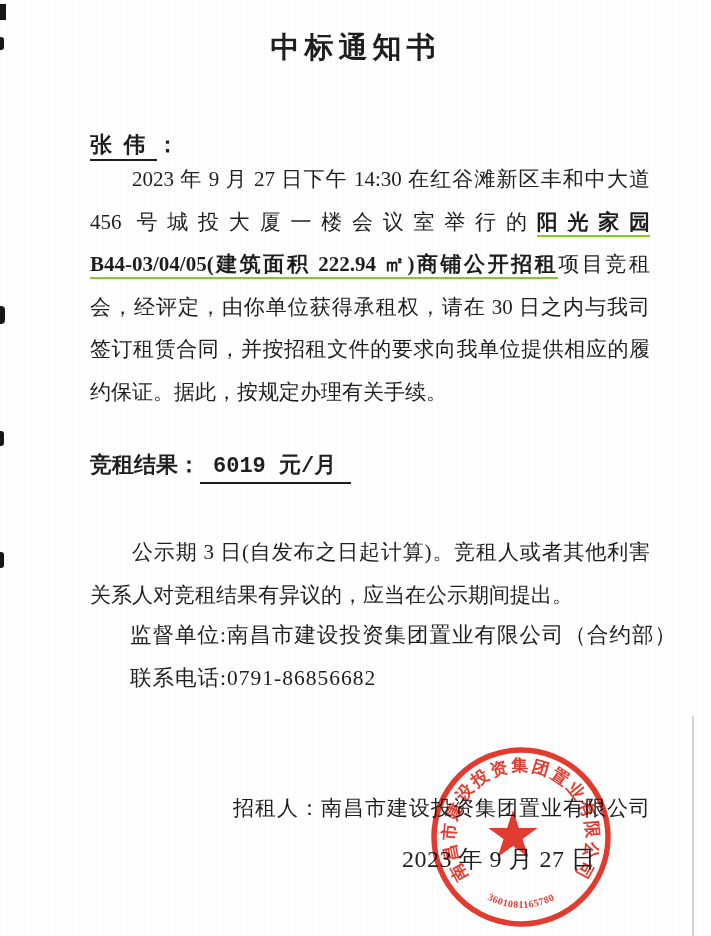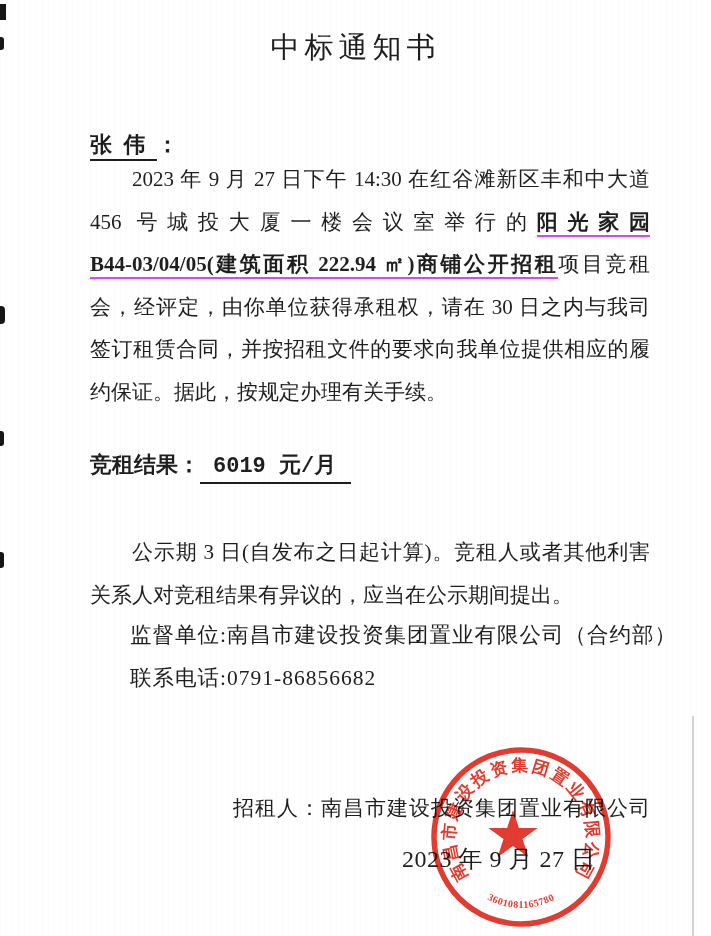--- a/index.html
+++ b/index.html
@@ -7,31 +7,31 @@
     position:relative; width:711px; height:936px; background:#ffffff;
     font-family:"Liberation Serif","DejaVu Serif",serif; color:#1e1e1e;
     overflow:hidden;
   }
   .texture {
     position:absolute; inset:0; pointer-events:none;
     background:repeating-linear-gradient(90deg, rgba(0,0,0,0.014) 0 1px, rgba(0,0,0,0) 1px 6px);
   }
   .title {
     position:absolute; top:28px; left:0; width:100%; text-align:center;
-    font-size:29px; font-weight:normal; letter-spacing:5px;
+    font-size:29px; font-weight:bold; letter-spacing:5px;
   }
   .addressee { position:absolute; top:122px; left:90px; font-size:22px; font-weight:bold;margin-top:8px; }
   .addressee .name { border-bottom:2px solid #1e1e1e; padding:0 8px 2px 0; letter-spacing:3px; }
 
   .p1 { position:absolute; top:158px; left:90px; width:560px; font-size:21px; }
   .p2 { position:absolute; top:531px; left:90px; width:560px; font-size:21px; }
   .jline { line-height:42.5px; text-align:justify; text-align-last:justify; }
   .lline { line-height:42.5px; }
   .indent1 { text-indent:42px; }
-  .em { font-weight:bold; border-bottom:2px solid #d946ef; padding-bottom:1px; }
+  .em { font-weight:bold; border-bottom:2px solid #84cc16; padding-bottom:1px; }
 
   .result { position:absolute; top:451px; left:90px; font-size:22px; font-weight:bold; line-height:32px;font-family:Liberation Mono, monospace; }
   .result .value { border-bottom:2px solid #1e1e1e; padding:0 15px 3px 13px; }
 
   .contact { position:absolute; left:90px; font-size:21.5px; letter-spacing:1px; padding-left:40px; line-height:30px; }
   .contact.supervisor { top:620px; }
   .contact.phone { top:663px; }
 
   .lessor { position:absolute; top:794px; left:233px; font-size:21px; letter-spacing:1px; }
   .datel { position:absolute; top:843px; left:402px; font-size:24px; letter-spacing:0.5px; }

